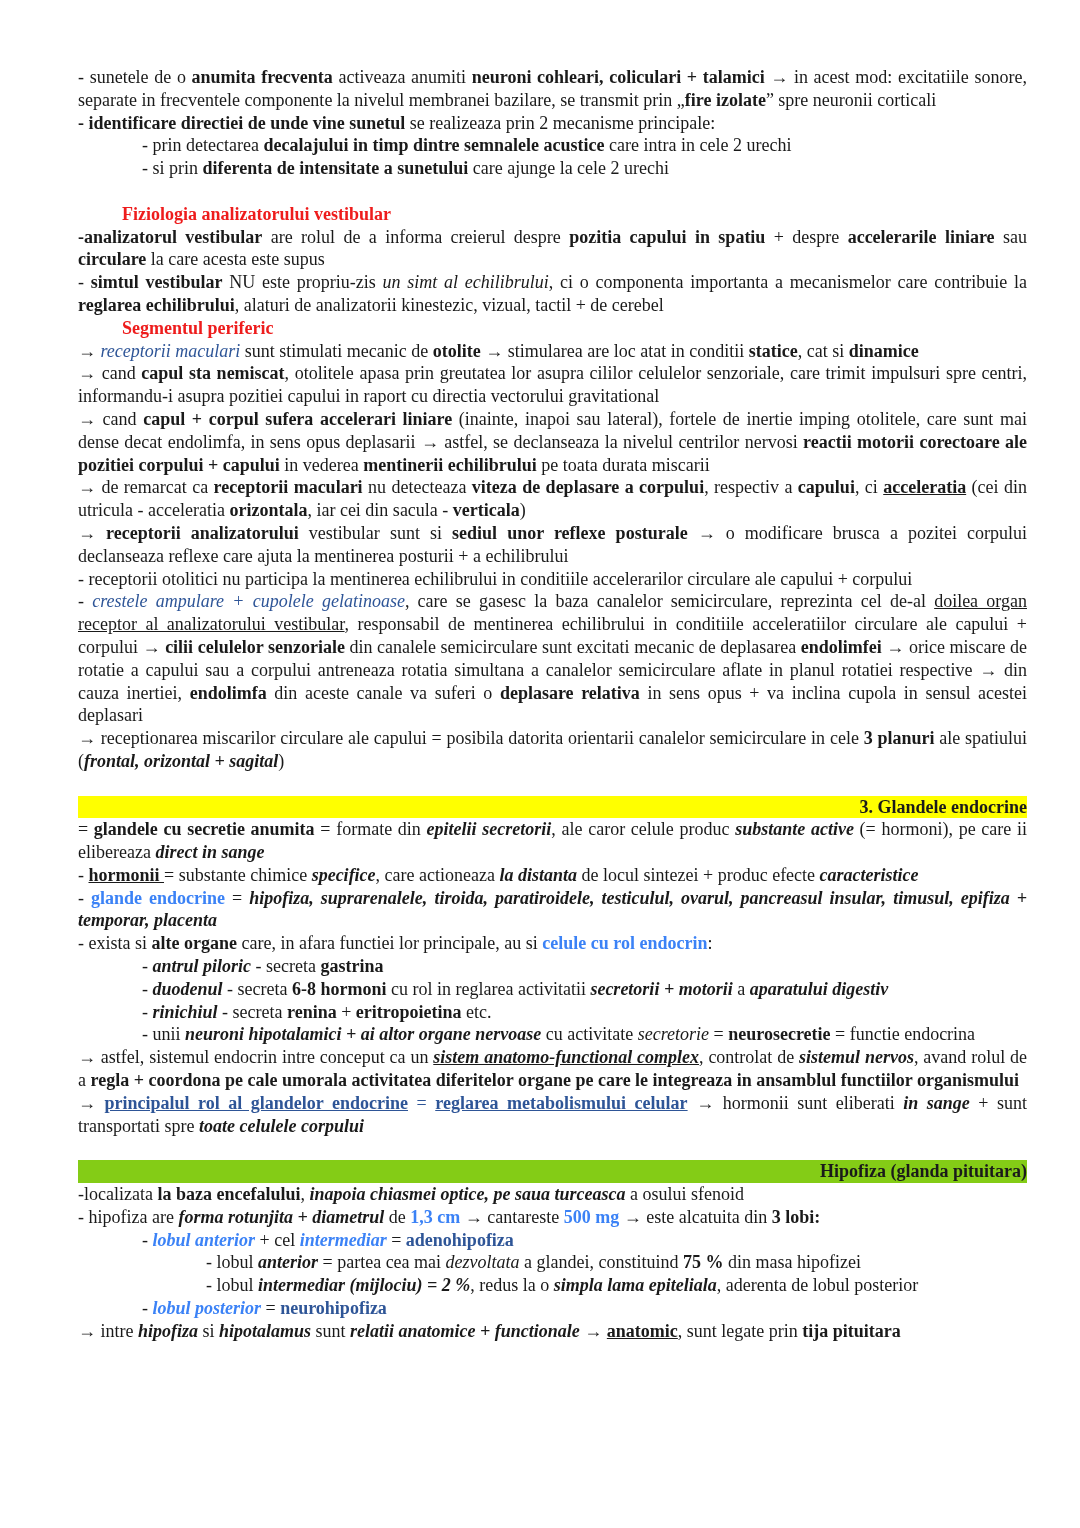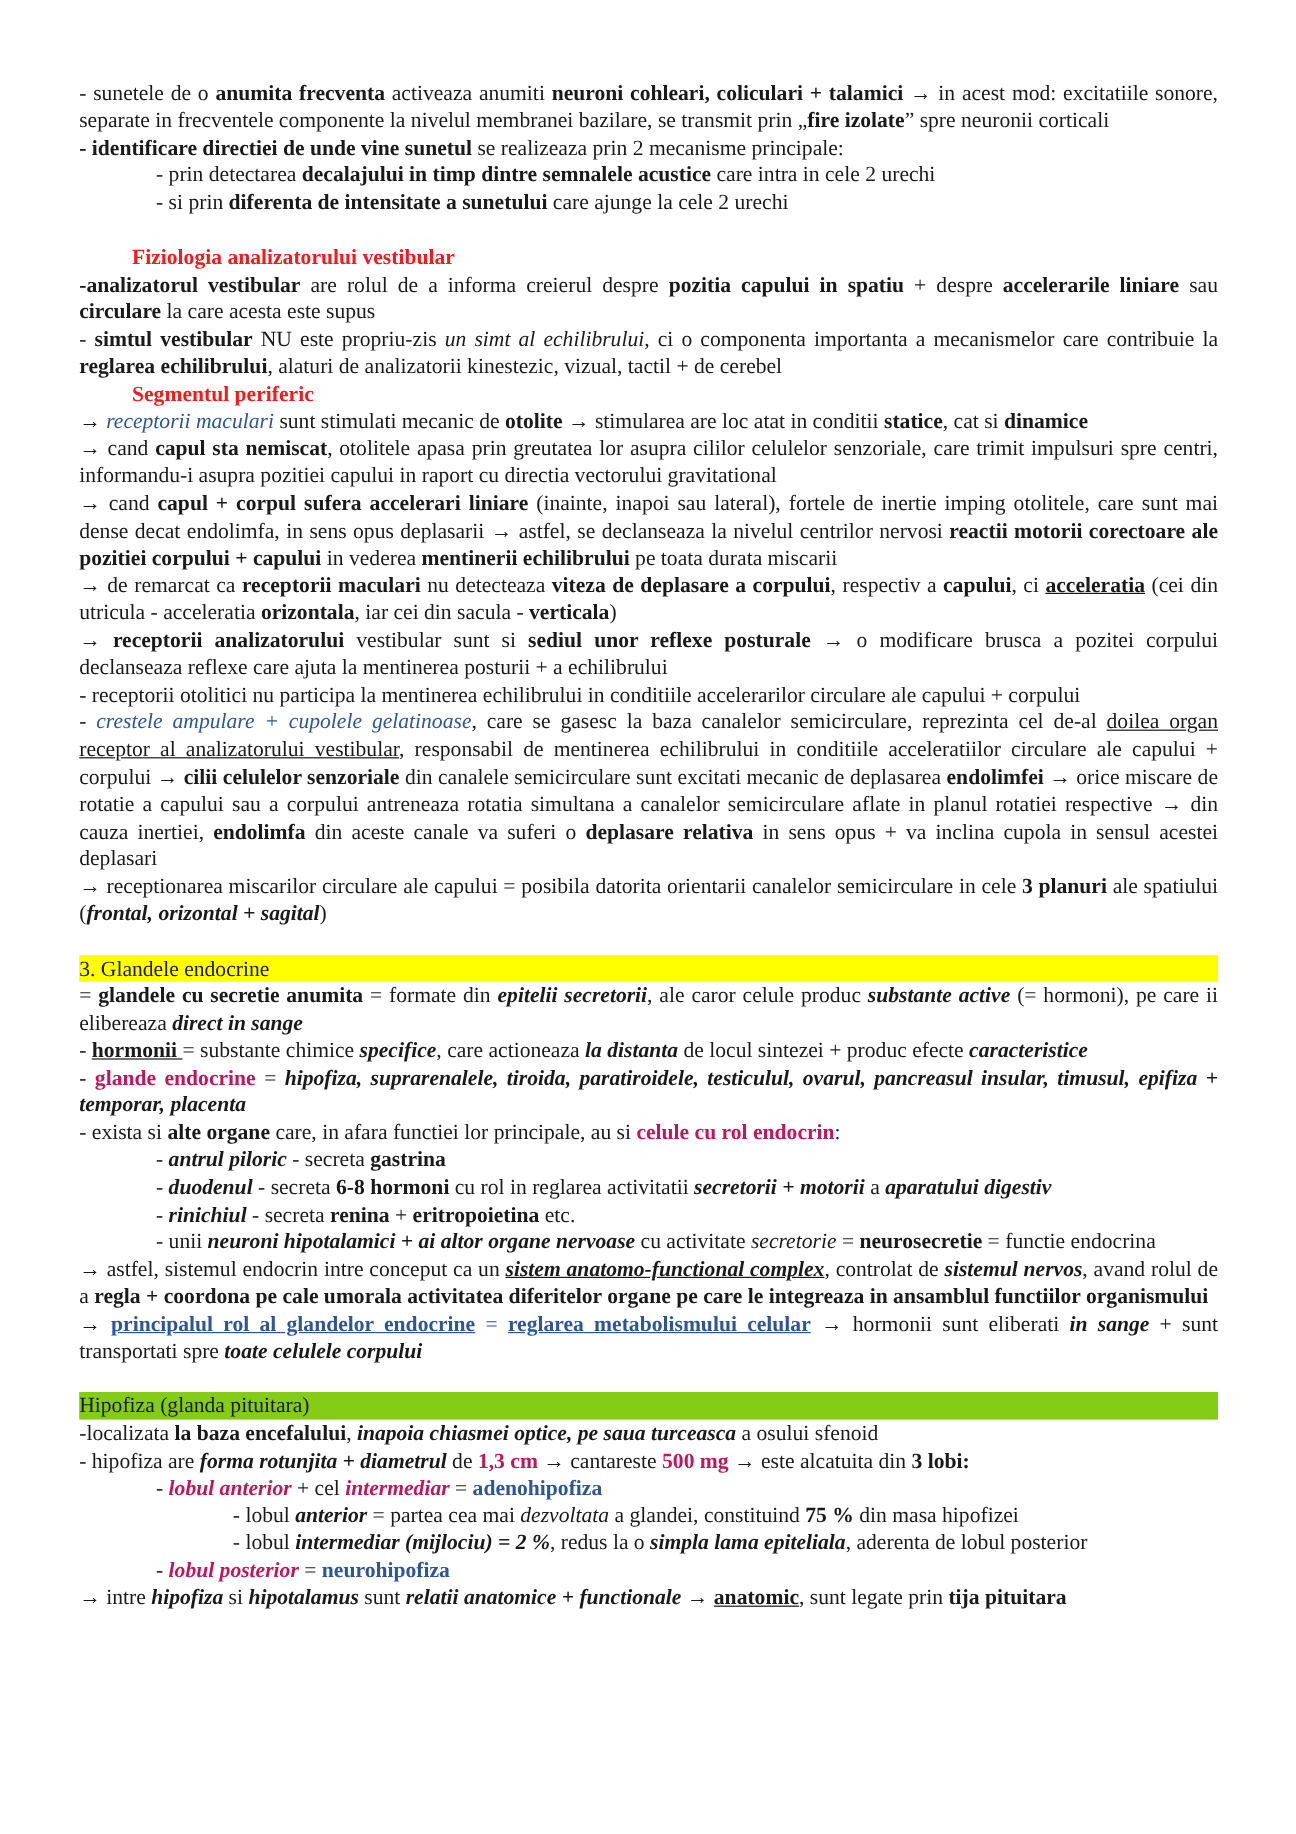--- a/index.html
+++ b/index.html
@@ -1,32 +1,32 @@
 <!DOCTYPE html>
 <html><head>
 <meta charset="utf-8">
 <style>
   html, body { margin: 0; padding: 0; background: #ffffff; }
   body {
     width: 1080px; height: 1528px; overflow: hidden;
     font-family: "Liberation Serif", serif;
     font-size: 18px; line-height: 22.8px; color: #1a1a1a;
   }
-  .page { position: absolute; left: 66px; top: 66px; width: 949px; }
+  .page { position: absolute; left: 78px; top: 66px; width: 949px; }
   p { margin: 0; text-align: justify; }
   .ind1 { padding-left: 64px; }
   .ind2 { padding-left: 128px; }
   .i { font-style: italic; }
   .u { text-decoration: underline; }
-  .red { color: #be185d; }
+  .red { color: #3b82f6; }
   .blue { color: #2e5597; }
   .red-h { color: #ee1c1c; font-weight: bold; margin-left: 44px; }
   .gap { height: 22.8px; }
   .bar {
-    text-align: left; font-weight: normal; margin: 0;
+    text-align: right; font-weight: bold; margin: 0;
   }
   .bar-yellow { background: #ffff00; }
   .bar-pink { background: #84cc16; }
 </style>
 </head>
 <body>
 
 <div class="page">
 
   <p>

